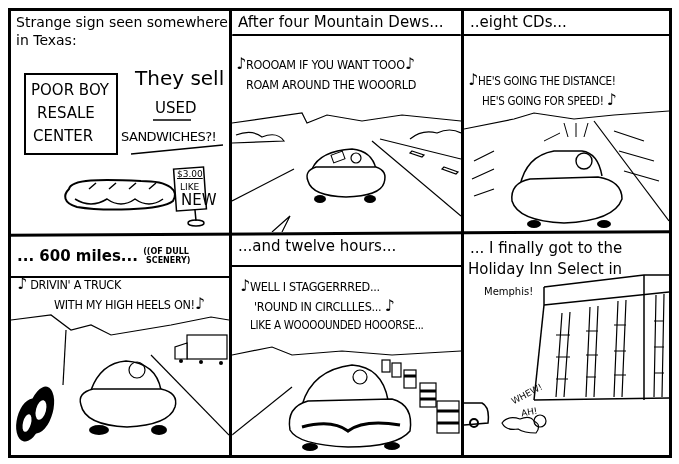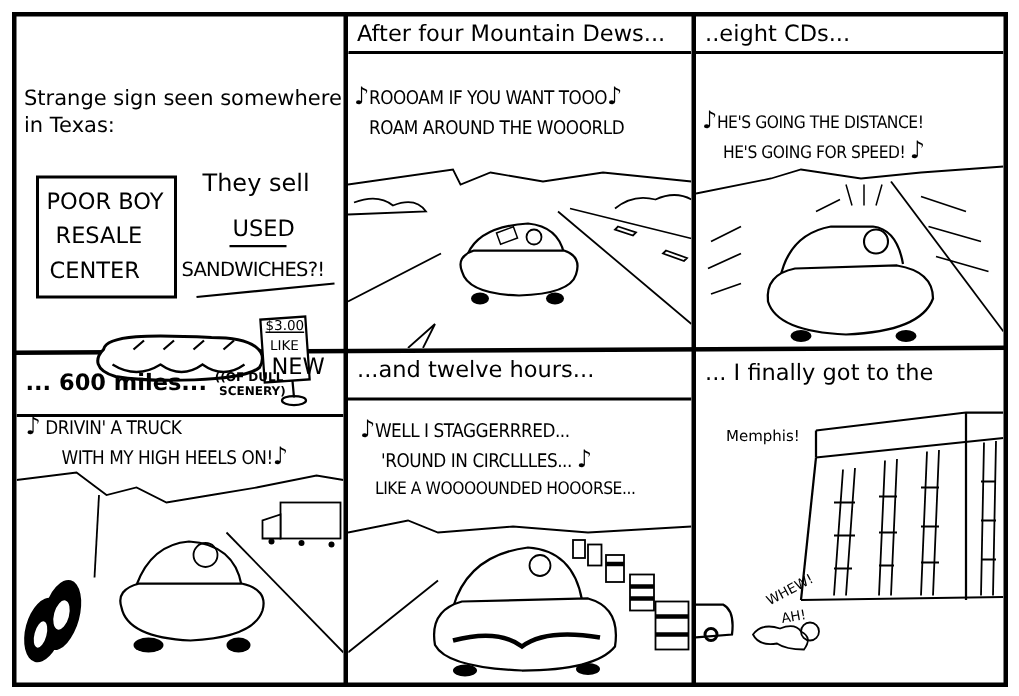--- a/index.html
+++ b/index.html
@@ -15,40 +15,40 @@
 </style>
 </head>
 <body>
 
 <div class="strip"></div>
 
 <div class="divider" style="left:229px;top:8px;width:3px;height:450px;"></div>
 <div class="divider" style="left:461px;top:8px;width:3px;height:450px;"></div>
 <div class="divider" style="left:8px;top:232px;width:664px;height:3px;transform:rotate(-0.3deg);"></div>
 
-<div class="panel" style="left:11px;top:11px;width:218px;height:221px;margin-top:44px;">
+<div class="panel" style="left:11px;top:11px;width:218px;height:221px;">
   <div class="t" style="left:5px;top:2px;font-size:14px;">Strange sign seen somewhere</div>
   <div class="t" style="left:5px;top:20px;font-size:14px;">in Texas:</div>
   <svg width="218" height="221">
     <rect x="14" y="63" width="92" height="80" fill="none" stroke="#000" stroke-width="2"></rect>
     <line x1="120" y1="143" x2="212" y2="134" stroke="#000" stroke-width="1.5"></line>
     <line x1="142" y1="109" x2="180" y2="109" stroke="#000" stroke-width="1.5"></line>
 
     <path d="M58 178 C 60 168, 90 168, 130 170 C 160 170, 168 180, 162 190 C 150 200, 90 200, 66 196 C 52 192, 52 184, 58 178 Z" fill="#fff" stroke="#000" stroke-width="2"></path>
     <path d="M64 188 Q 80 198 96 188 Q 110 198 124 188 Q 138 198 152 188" fill="none" stroke="#000" stroke-width="1.5"></path>
     <path d="M78 178 L 85 172 M98 178 L 105 172 M118 178 L 125 172 M138 178 L 145 172" stroke="#000" stroke-width="1.5"></path>
 
     <rect x="164" y="157" width="30" height="42" fill="#fff" stroke="#000" stroke-width="1.5" transform="rotate(-4 179 178)"></rect>
     <line x1="184" y1="199" x2="185" y2="210" stroke="#000" stroke-width="1.5"></line>
     <ellipse cx="185" cy="212" rx="8" ry="3" fill="none" stroke="#000" stroke-width="1.5"></ellipse>
   </svg>
   <div class="t" style="left:20px;top:70px;font-size:15px;">POOR BOY</div>
   <div class="t" style="left:26px;top:93px;font-size:15px;">RESALE</div>
   <div class="t" style="left:22px;top:116px;font-size:15px;">CENTER</div>
-  <div class="t" style="left:124px;top:58px;font-size:16px;">They sell</div>
+  <div class="t" style="left:124px;top:58px;font-size:20px;">They sell</div>
   <div class="t" style="left:144px;top:88px;font-size:15px;">USED</div>
   <div class="t" style="left:110px;top:117px;font-size:13px;letter-spacing:-0.5px;">SANDWICHES?!</div>
   <div class="t" style="left:166px;top:158px;font-size:9px;line-height:11px;text-decoration:underline;">$3.00</div>
   <div class="t" style="left:169px;top:171px;font-size:9px;line-height:11px;">LIKE</div>
   <div class="t" style="left:170px;top:184px;font-size:15px;line-height:11px;">NEW</div>
 </div>
 
 <div class="panel" style="left:232px;top:11px;width:229px;height:251px;border-radius:27px;">
   <div class="caption">After four Mountain Dews...</div>
   <svg width="229" height="221">
@@ -111,21 +111,21 @@
     <ellipse cx="30" cy="175" rx="5" ry="10" fill="#fff" transform="rotate(15 30 175)"></ellipse>
     <ellipse cx="16" cy="188" rx="4" ry="9" fill="#fff" transform="rotate(15 16 188)"></ellipse>
 
     <path d="M80 155 Q 90 128 115 126 Q 145 128 150 155" fill="none" stroke="#000" stroke-width="1.5"></path>
     <path d="M70 170 Q 66 158 82 154 L 150 154 Q 168 158 164 172 Q 158 190 116 192 Q 74 190 70 170 Z" fill="#fff" stroke="#000" stroke-width="1.5"></path>
     <ellipse cx="88" cy="195" rx="10" ry="5" fill="#000"></ellipse>
     <ellipse cx="148" cy="195" rx="8" ry="5" fill="#000"></ellipse>
     <circle cx="126" cy="135" r="8" fill="none" stroke="#000" stroke-width="1.2"></circle>
   </svg>
   <div class="lyrics" style="left:6px;top:40px;"><span class="note">♪</span> <span>DRIVIN' A TRUCK</span></div>
-  <div class="lyrics" style="left:30px;top:60px;"><span>WITH MY HIGH HEELS ON!</span><span class="note">♪</span></div>
+  <div class="lyrics" style="left:43px;top:60px;"><span>WITH MY HIGH HEELS ON!</span><span class="note">♪</span></div>
 </div>
 
 <div class="panel" style="left:232px;top:235px;width:229px;height:220px;border-radius:23px;">
   <div class="caption" style="height:24px;">...and twelve hours...</div>
   <svg width="229" height="220">
     <path d="M0 120 L 40 112 L 60 120 L 110 116 L 160 120 L 229 116" fill="none" stroke="#000" stroke-width="1.2"></path>
     <line x1="0" y1="200" x2="60" y2="152" stroke="#000" stroke-width="1.2"></line>
 
     <g fill="#fff" stroke="#000" stroke-width="1.2">
       <rect x="150" y="125" width="8" height="12"></rect>
@@ -149,20 +149,21 @@
     <ellipse cx="160" cy="211" rx="8" ry="4" fill="#000"></ellipse>
     <circle cx="128" cy="142" r="7" fill="none" stroke="#000" stroke-width="1.2"></circle>
   </svg>
   <div class="lyrics" style="left:8px;top:42px;"><span class="note">♪</span><span>WELL I STAGGERRRED...</span></div>
   <div class="lyrics" style="left:22px;top:62px;"><span>'ROUND IN CIRCLLLES...</span> <span class="note">♪</span></div>
   <div class="lyrics" style="left:18px;top:82px;font-size:11.5px;">LIKE A WOOOOUNDED HOOORSE...</div>
 </div>
 
 <div class="panel" style="left:464px;top:235px;width:205px;height:220px;">
   <div class="t" style="left:6px;top:4px;font-size:15px;">... I finally got to the</div>
+  <div class="t" style="left:4px;top:25px;font-size:15px;">Holiday Inn Select in</div>
   <div class="t" style="left:20px;top:48px;font-size:10px;">Memphis!</div>
   <svg width="205" height="220">
 
     <path d="M80 52 L 180 40 L 205 40" fill="none" stroke="#000" stroke-width="1.5"></path>
     <line x1="80" y1="52" x2="80" y2="70" stroke="#000" stroke-width="1.5"></line>
     <line x1="80" y1="70" x2="205" y2="57" stroke="#000" stroke-width="1.5"></line>
     <line x1="180" y1="40" x2="180" y2="165" stroke="#000" stroke-width="1.5"></line>
     <line x1="80" y1="70" x2="70" y2="165" stroke="#000" stroke-width="1.5"></line>
     <line x1="70" y1="165" x2="205" y2="163" stroke="#000" stroke-width="1.5"></line>
     <g stroke="#000" stroke-width="1.2" fill="none">

